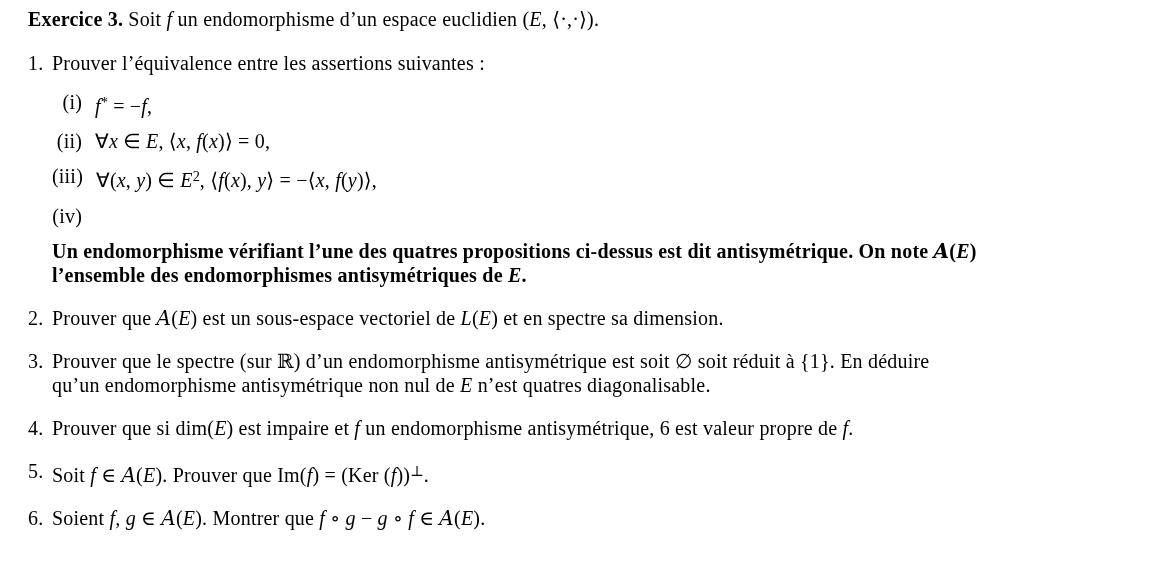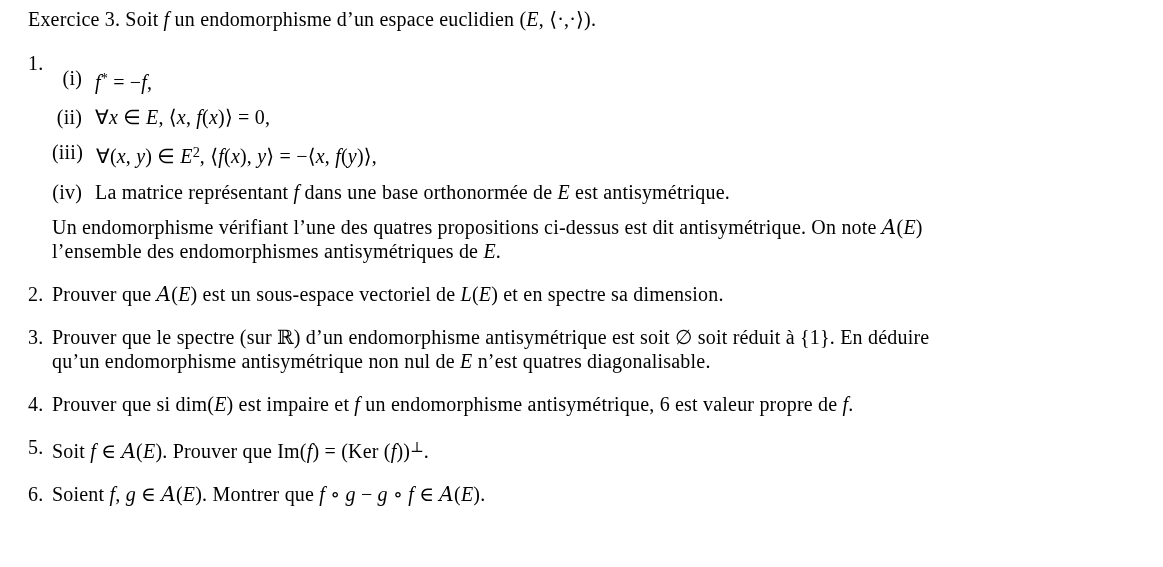--- a/index.html
+++ b/index.html
@@ -5,59 +5,59 @@
   html, body { margin: 0; padding: 0; background: #ffffff; }
   body {
     width: 1163px; height: 567px; overflow: hidden;
     color: #000000;
     font-family: "Liberation Serif", "DejaVu Serif", "DejaVu Sans", serif;
     font-size: 20px; line-height: 24px; letter-spacing: 0.2px;
   }
   .doc { box-sizing: border-box; width: 1163px; padding: 7px 24px 0 28px; }
   .heading { margin: 0 0 20px 0; }
   .seg { white-space: pre-wrap; }
-  .seg-bf { font-weight: 400; text-align: right; }
+  .seg-bf { font-weight: 700; text-align: right; }
   .seg-rm { font-style: normal; }
   .seg-it { font-style: italic; }
   .seg-cal { font-style: italic; font-family: "DejaVu Serif", "Liberation Serif", serif; }
   .seg-sup { font-size: 0.72em; vertical-align: 0.45em; letter-spacing: 0; }
   .question { display: flex; margin-bottom: 19px; }
   .qnum { flex: 0 0 24px; }
   .qbody { flex: 1 1 auto; }
   .sublist { margin-top: 15px; }
   .subitem { display: flex; margin-bottom: 11px; }
   .smarker { flex: 0 0 30px; text-align: right; }
   .scontent { margin-left: 13px; font-family: Liberation Serif, serif; }
-  .note-para { margin-top: 6px; }
+  .note-para { margin-top: 6px; font-weight: bold; }
 </style>
 </head>
 <body>
 
 <main class="doc">
   <p class="heading"><span class="seg seg-bf">Exercice 3.</span><span class="seg seg-rm"> Soit </span><span class="seg seg-it">f</span><span class="seg seg-rm"> un endomorphisme d’un espace euclidien (</span><span class="seg seg-it">E</span><span class="seg seg-rm">, ⟨·,·⟩).</span></p>
   <div>
       <div class="question">
         <span class="qnum">1.</span>
         <div class="qbody">
+          <div><span class="seg seg-rm">Prouver l’équivalence entre les assertions suivantes :</span></div>
           <div class="sublist">
             <div class="subitem">
               <span class="smarker">(i)</span>
               <span class="scontent"><span class="seg seg-it">f</span><span class="seg seg-sup">*</span><span class="seg seg-rm"> = −</span><span class="seg seg-it">f</span><span class="seg seg-rm">,</span></span>
             </div>
             <div class="subitem">
               <span class="smarker">(ii)</span>
               <span class="scontent"><span class="seg seg-rm">∀</span><span class="seg seg-it">x</span><span class="seg seg-rm"> ∈ </span><span class="seg seg-it">E</span><span class="seg seg-rm">, ⟨</span><span class="seg seg-it">x</span><span class="seg seg-rm">, </span><span class="seg seg-it">f</span><span class="seg seg-rm">(</span><span class="seg seg-it">x</span><span class="seg seg-rm">)⟩ = 0,</span></span>
             </div>
             <div class="subitem">
               <span class="smarker">(iii)</span>
               <span class="scontent"><span class="seg seg-rm">∀(</span><span class="seg seg-it">x</span><span class="seg seg-rm">, </span><span class="seg seg-it">y</span><span class="seg seg-rm">) ∈ </span><span class="seg seg-it">E</span><span class="seg seg-sup">2</span><span class="seg seg-rm">, ⟨</span><span class="seg seg-it">f</span><span class="seg seg-rm">(</span><span class="seg seg-it">x</span><span class="seg seg-rm">), </span><span class="seg seg-it">y</span><span class="seg seg-rm">⟩ = −⟨</span><span class="seg seg-it">x</span><span class="seg seg-rm">, </span><span class="seg seg-it">f</span><span class="seg seg-rm">(</span><span class="seg seg-it">y</span><span class="seg seg-rm">)⟩,</span></span>
             </div>
             <div class="subitem">
               <span class="smarker">(iv)</span>
-              <span class="scontent"><span class="seg seg-rm">La matrice représentant </span><span class="seg seg-it">f</span><span class="seg seg-rm"> dans une base orthonormée de </span><span class="seg seg-it">E</span><span class="seg seg-rm"> est antisymétrique.</span></span>
             </div>
           </div>
           <div class="note-para"><span class="seg seg-rm">Un endomorphisme vérifiant l’une des quatres propositions ci-dessus est dit antisymétrique. On note </span><span class="seg seg-cal">A</span><span class="seg seg-rm">(</span><span class="seg seg-it">E</span><span class="seg seg-rm">)</span><br><span class="seg seg-rm">l’ensemble des endomorphismes antisymétriques de </span><span class="seg seg-it">E</span><span class="seg seg-rm">.</span></div>
         </div>
       </div>
       <div class="question">
         <span class="qnum">2.</span>
         <div class="qbody">
           <div><span class="seg seg-rm">Prouver que </span><span class="seg seg-cal">A</span><span class="seg seg-rm">(</span><span class="seg seg-it">E</span><span class="seg seg-rm">) est un sous-espace vectoriel de </span><span class="seg seg-it">L</span><span class="seg seg-rm">(</span><span class="seg seg-it">E</span><span class="seg seg-rm">) et en spectre sa dimension.</span></div>
         </div>

